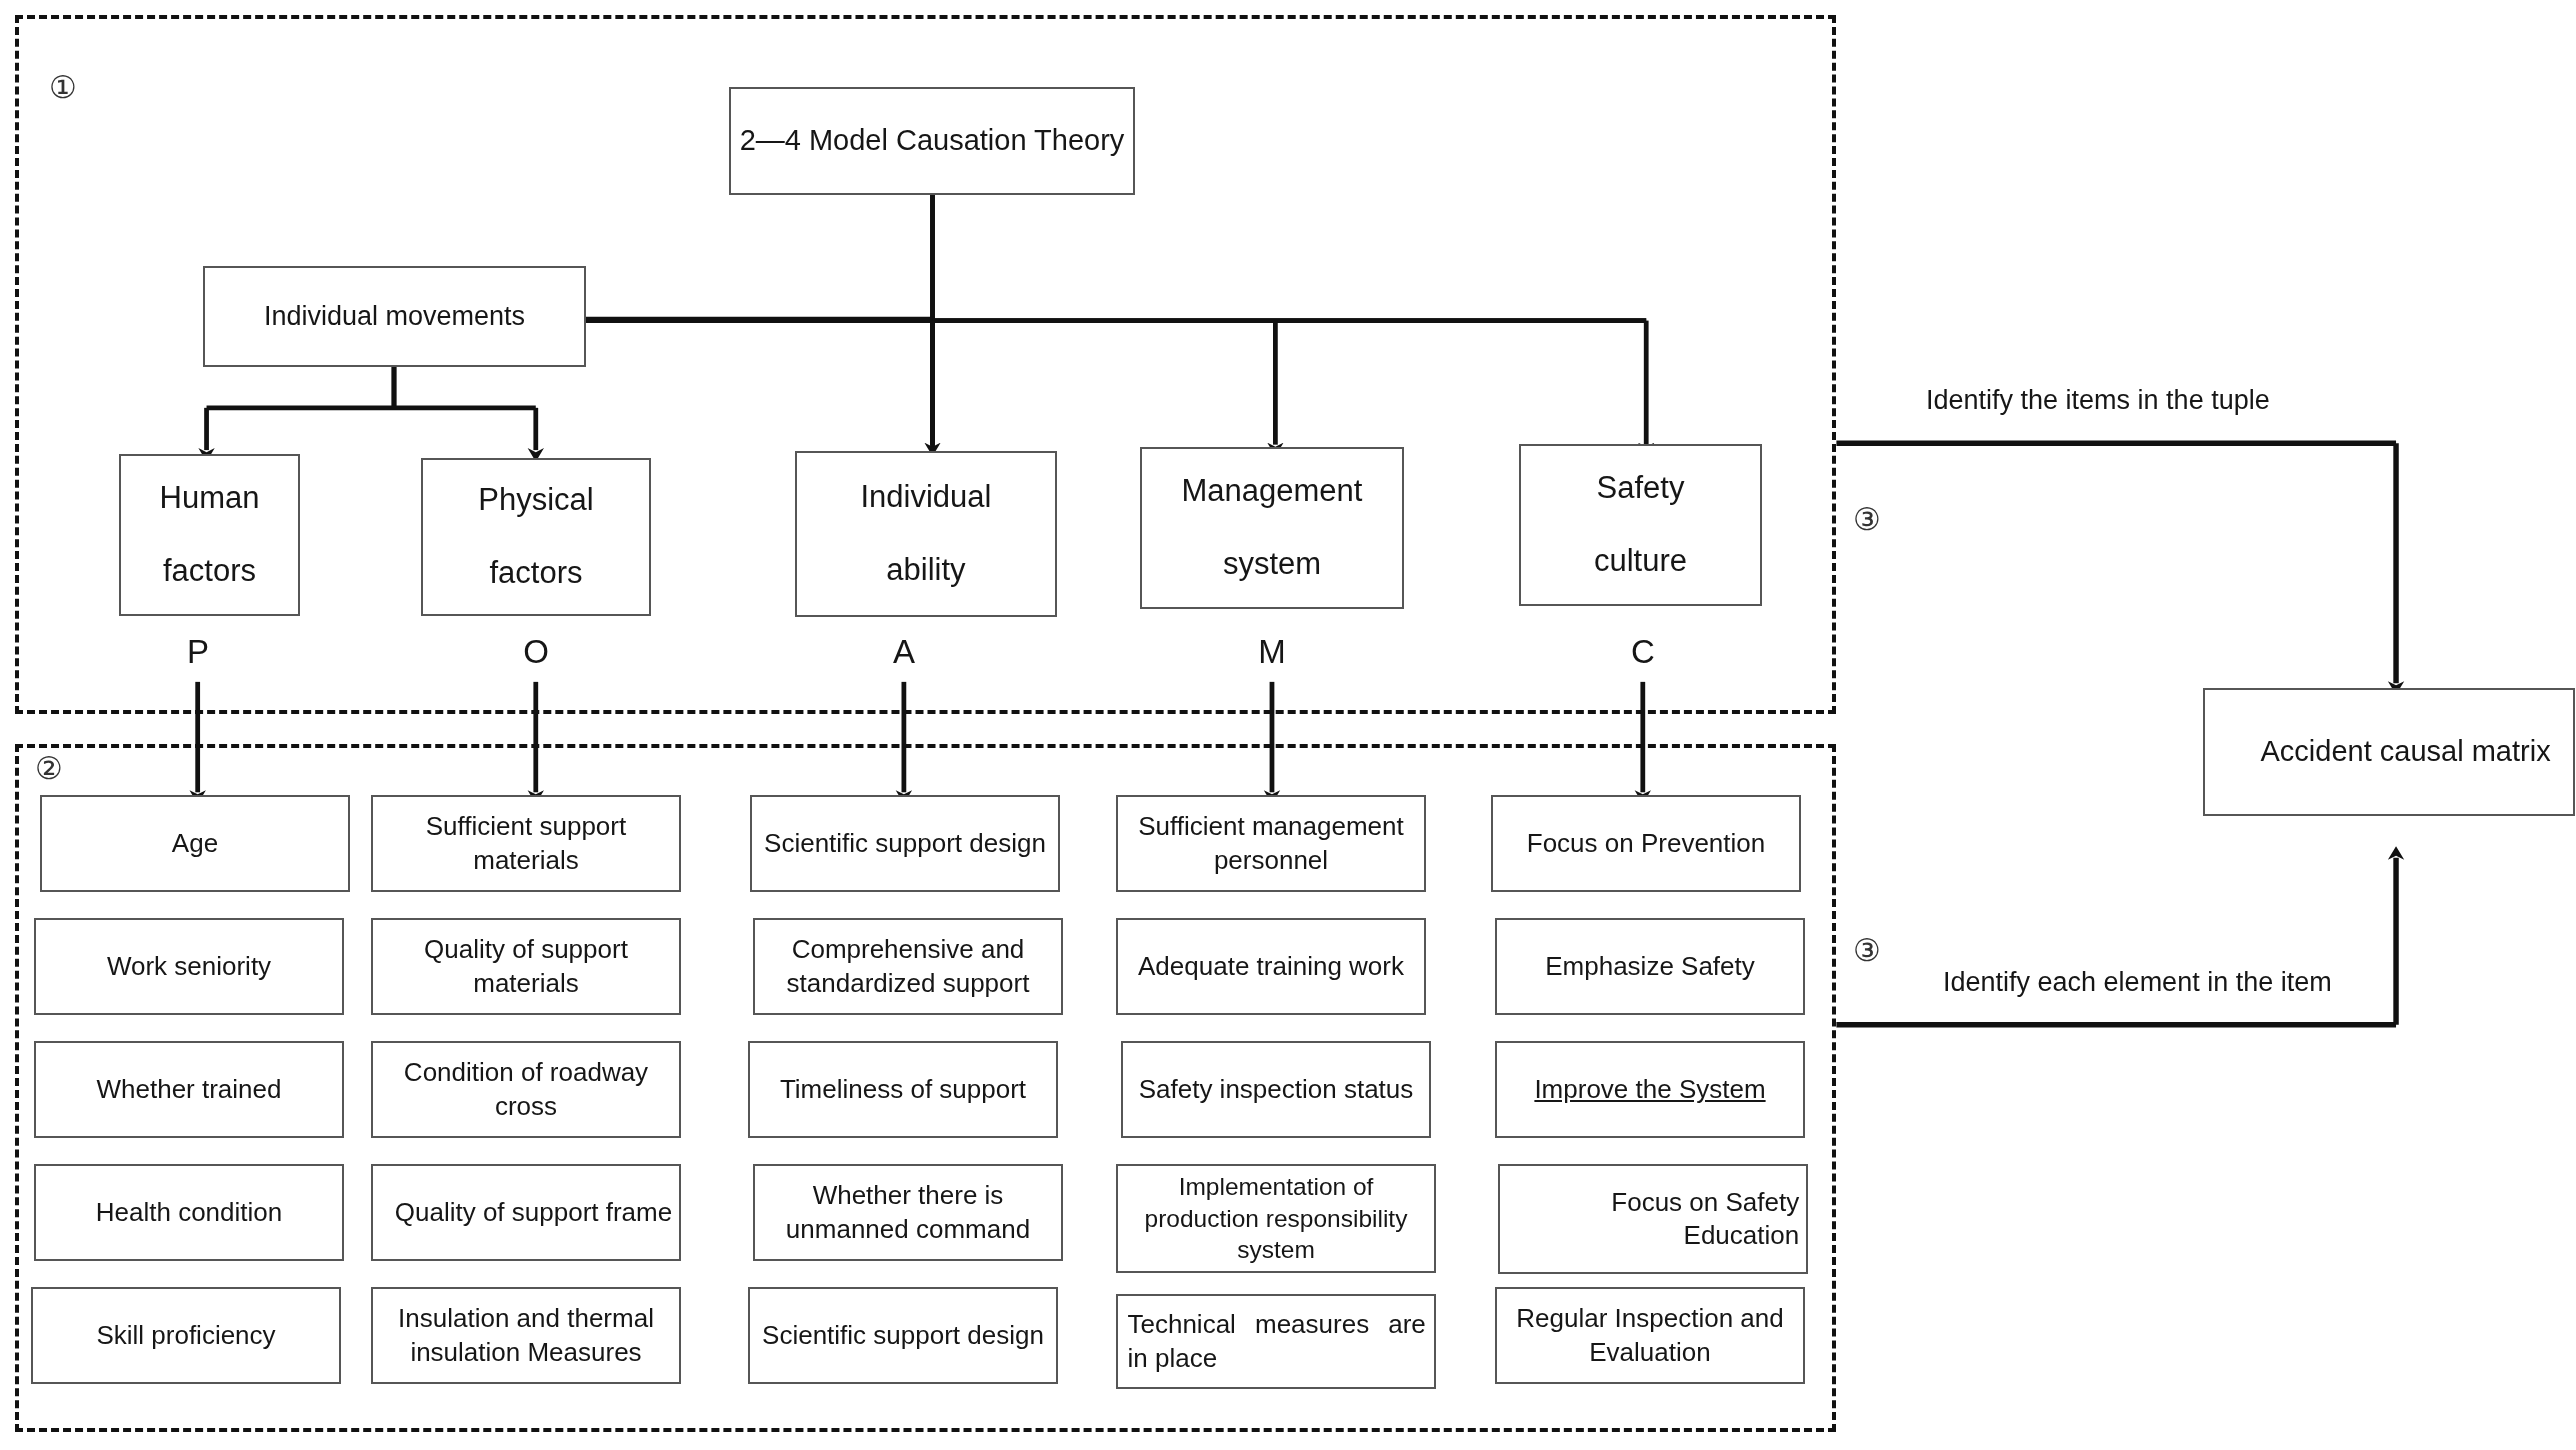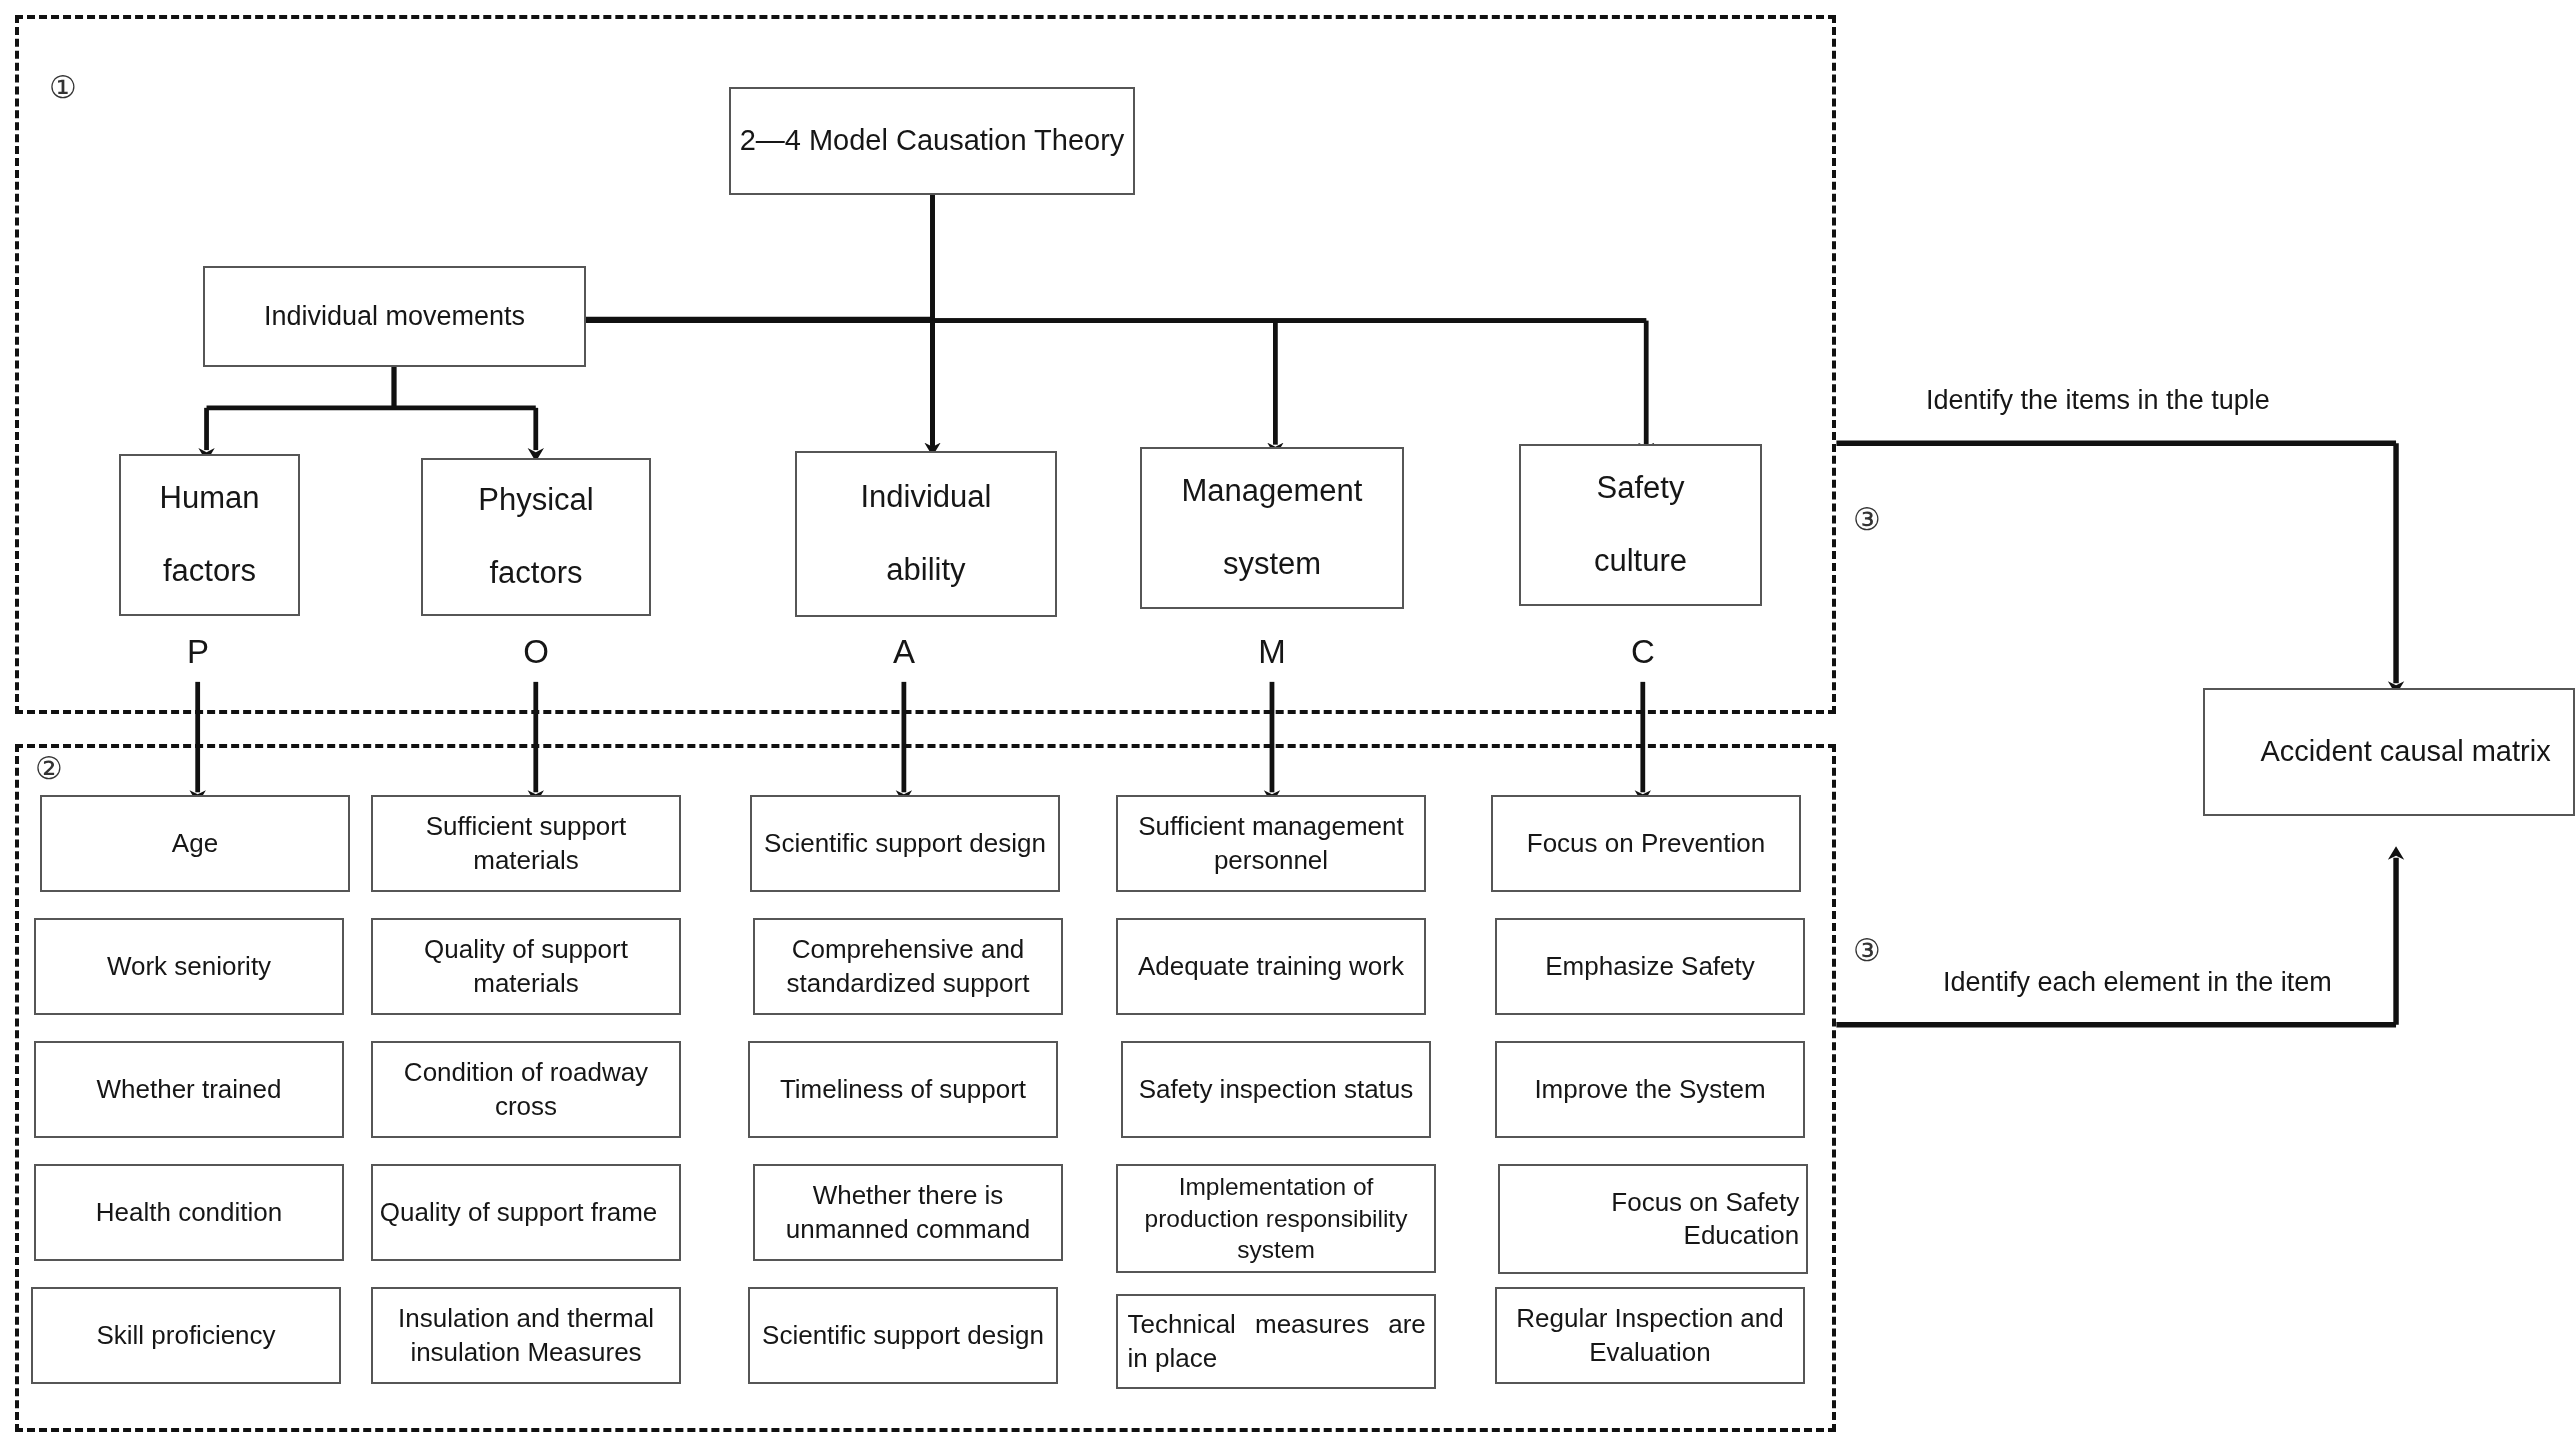--- a/index.html
+++ b/index.html
@@ -46,21 +46,21 @@
   .f-big  { font-size:31px; }
   .f-leaf { font-size:26px; }
   .f-leaf-sm{ font-size:24.5px; }
 
   .leaf-justify .txt{
     text-align:justify;
     text-align-last:left;
     padding-left:2.7px;
     padding-right:1.4px;
   }
-  .leaf-left .txt{ text-align:left; }
+  .leaf-left .txt{ text-align:right; }
 
   
   .dashbox{
     position:absolute;
     box-sizing:border-box;
     border:4.8px dashed #111;
     background:transparent;
   }
   
   .circ{
@@ -323,21 +323,21 @@
   <div class="node f-leaf leaf-justify" style="left:1116px; top:1294px; width:320px; height:95px;">
     <span class="txt">Technical measures are in place</span>
     </div>
 
   <div class="node f-leaf" style="left:1491px; top:795px; width:310px; height:97px;">
     <span class="txt">Focus on Prevention</span>
     </div>
   <div class="node f-leaf" style="left:1495px; top:918px; width:310px; height:97px;">
     <span class="txt">Emphasize Safety</span>
     </div>
-  <div class="node f-leaf" style="left:1495px; top:1041px; width:310px; height:97px;">
+  <div class="node f-leaf" style="left:1495px; top:1041px; width:310px; height:97px;text-decoration:underline;">
     <span class="txt">Improve the System</span>
     </div>
   <div class="node f-leaf" style="left:1498px; top:1164px; width:310px; height:110px;text-align:right;">
     <span class="txt">Focus on Safety Education</span>
     </div>
   <div class="node f-leaf" style="left:1495px; top:1287px; width:310px; height:97px;">
     <span class="txt">Regular Inspection and Evaluation</span>
     </div>
 
   <div class="flabel" style="left:1926px; top:385px;">Identify the items in the tuple</div>

